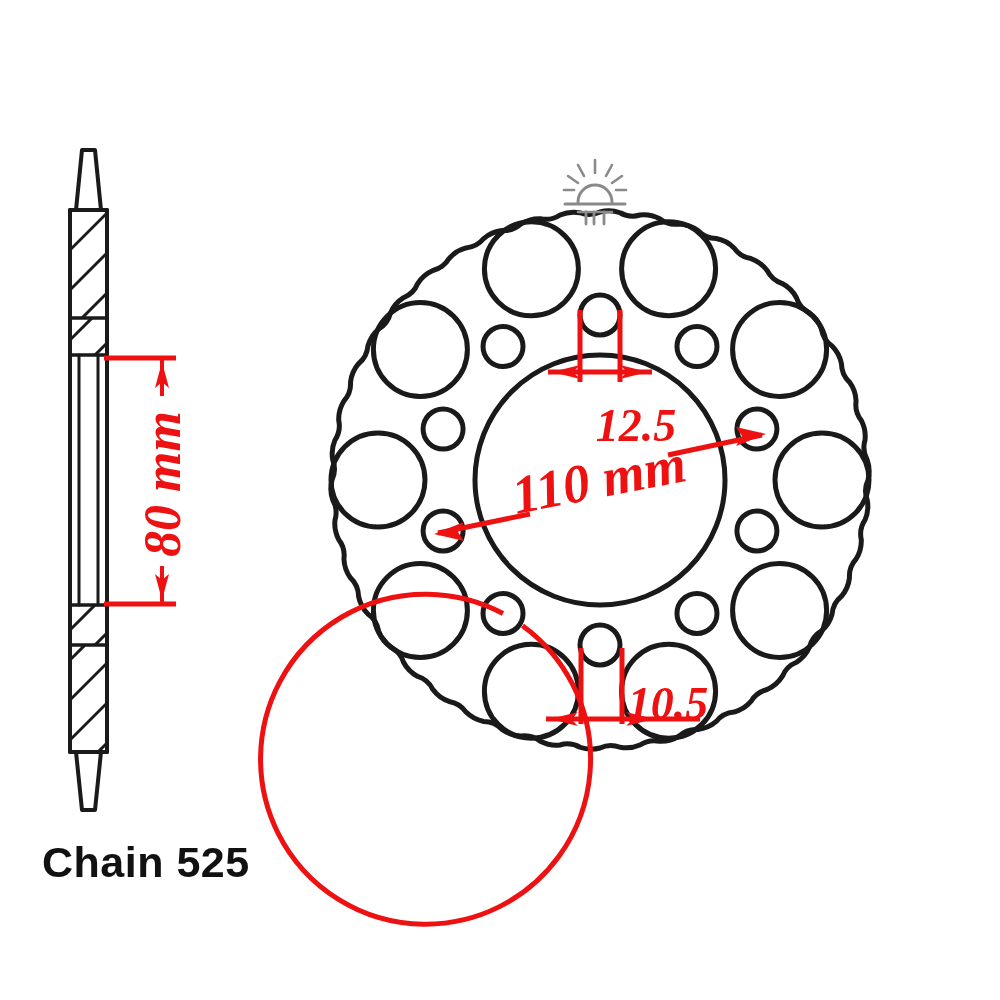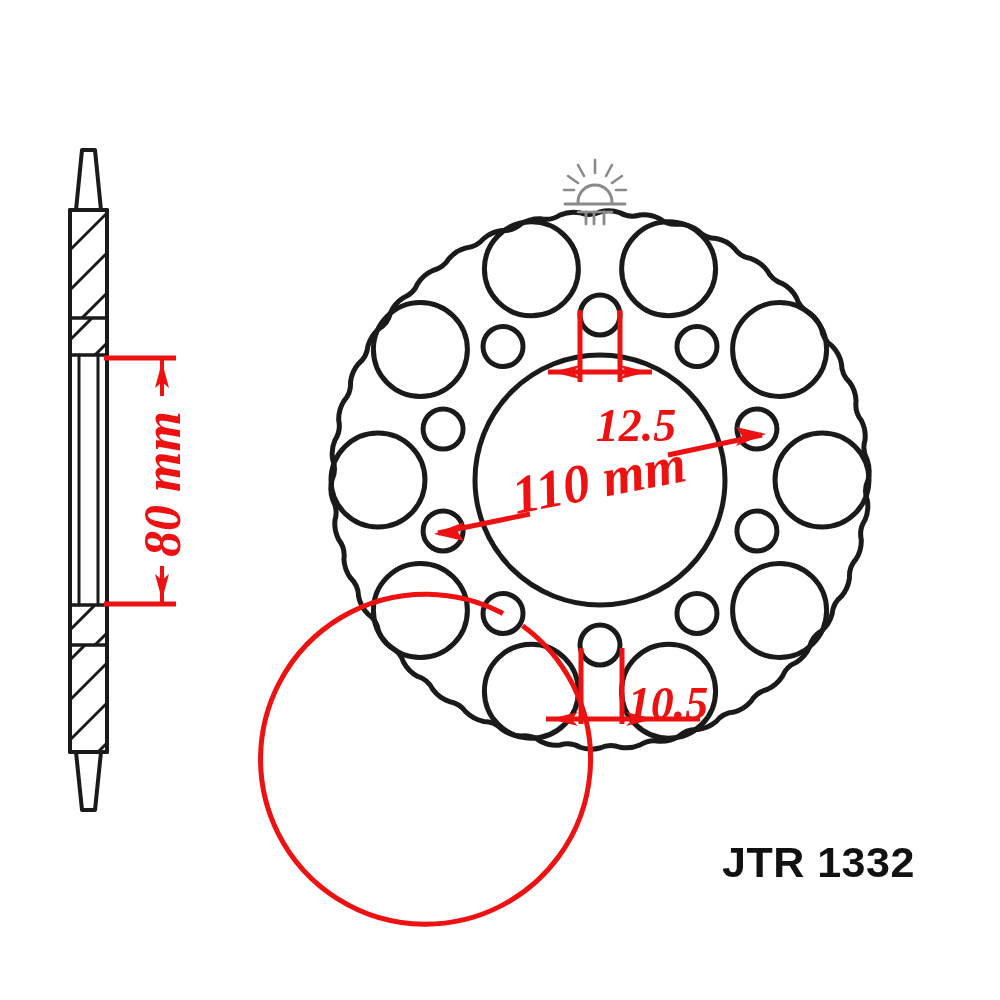--- a/index.html
+++ b/index.html
@@ -226,16 +226,16 @@
 
       <path class="red" stroke-width="5" d="M 546 719 L 700 719"></path>
       <path class="red-fill" d="M 550 719 L 578 712 L 571 719 L 578 726 Z"></path>
       <path class="red-fill" d="M 654 719 L 626 712 L 633 719 L 626 726 Z"></path>
 
       <text class="dim-text" x="668" y="686" font-size="46" text-anchor="middle" dominant-baseline="hanging">10.5</text>
     </g>
 
   </svg>
 
-
-  <div class="label-text" id="part-label">JTR 1332</div>
+  <div class="label-text" id="chain-label">Chain 525</div>
+
 
 </div>
 
 </body></html>

